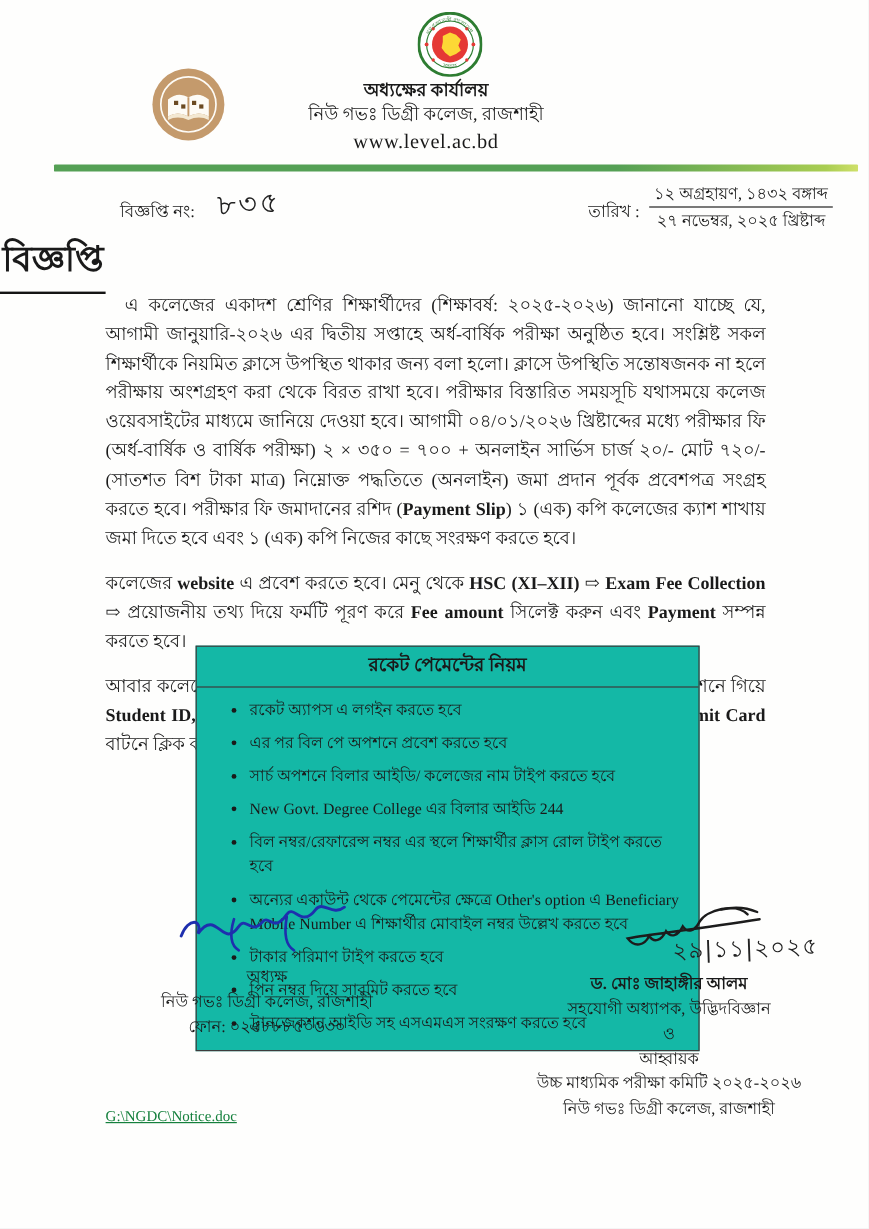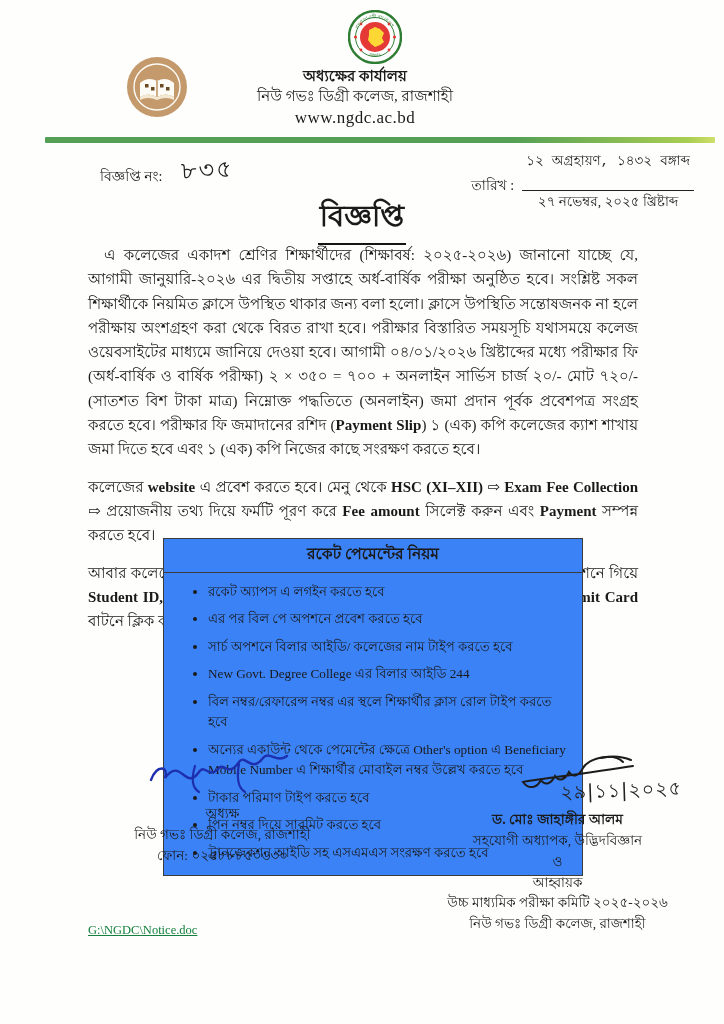--- a/index.html
+++ b/index.html
@@ -22,34 +22,34 @@
   
   .meta{position:absolute;top:152px;left:100px;right:30px;display:flex;justify-content:space-between;align-items:flex-start;font-size:14px;}
   .notice-no{display:flex;align-items:flex-start;gap:19px;padding-top:6px;text-align:center;}
   .handwritten-no{
     font-size:24px;line-height:1;transform:rotate(-3deg);display:inline-block;
     font-family:"DejaVu Sans",sans-serif;color:#222;letter-spacing:2px;
   }
   .date-wrap{display:flex;gap:8px;align-items:center;}
   .date-label{padding-top:8px;}
   .date-stack{display:inline-block;text-align:center;font-size:13.5px;line-height:1.5;}
-  .date-top{display:block;border-bottom:1.2px solid #222;padding:0 4px 18px 4px;font-family:Liberation Mono, monospace;}
+  .date-top{display:block;border-bottom:1.2px solid #222;padding:0 4px 0 4px;}
   .date-bot{display:block;padding-top:1px;}
   
-  .title-wrap{position:absolute;top:193px;left:0;width:724px;text-align:center;}
+  .title-wrap{position:absolute;top:193px;left:0;width:724px;}
   .doc-title{
     display:inline-block;font-size:29px;font-weight:bold;
     border-bottom:2px solid #141414;padding:0 2px 1px 2px;
   }
   
   .body-text{position:absolute;top:243px;left:88px;width:554px;font-size:15px;line-height:1.62;text-align:justify;}
   .body-text p{margin:0 4px 13px 0;}
   .body-text p.indent{text-indent:16px;}
   
-  .pay-box{position:absolute;top:538px;left:163px;width:418px;border:1.6px solid #3c3c3c;background:#3b82f6;}
+  .pay-box{position:absolute;top:538px;left:163px;width:418px;border:1.6px solid #3c3c3c;background:#14b8a6;}
   .pay-box-head{border-bottom:1.6px solid #3c3c3c;text-align:center;padding:3px 0 4px 0;}
   .pay-box-title{display:inline-block;font-size:15.5px;font-weight:bold;}
   .pay-box ul{margin:9px 0 12px 0;padding:0 14px 0 44px;}
   .pay-box li{font-size:13.2px;line-height:1.55;margin-bottom:7px;text-align:left;}
   
   .sig-row{position:absolute;top:752px;left:0;width:724px;}
   .sig-left{position:absolute;left:95px;top:0;width:255px;text-align:center;}
   .sig-right{position:absolute;left:415px;top:0;width:285px;text-align:center;}
   .sig-img{display:block;margin:0 auto;}
   .hand-date{
@@ -99,21 +99,21 @@
       </text>
       <text font-size="4.6" fill="#2e7d32" font-family="'Liberation Serif',serif">
         <textPath href="#arcBot" startOffset="38%">সরকার</textPath>
       </text>
     </svg>
   </div>
 
   <div class="header-text">
     <div class="hdr-office">অধ্যক্ষের কার্যালয়</div>
     <div class="hdr-college">নিউ গভঃ ডিগ্রী কলেজ, রাজশাহী</div>
-    <div class="hdr-web">www.ngdc.ac.bd</div>
+    <div class="hdr-web">www.level.ac.bd</div>
   </div>
 
   <div class="green-rule"></div>
 
   <div class="meta">
     <div class="notice-no">
       <span style="padding-top:7px;">বিজ্ঞপ্তি নং:</span>
       <span class="handwritten-no">৮৩৫</span>
     </div>
     <div class="date-wrap">

